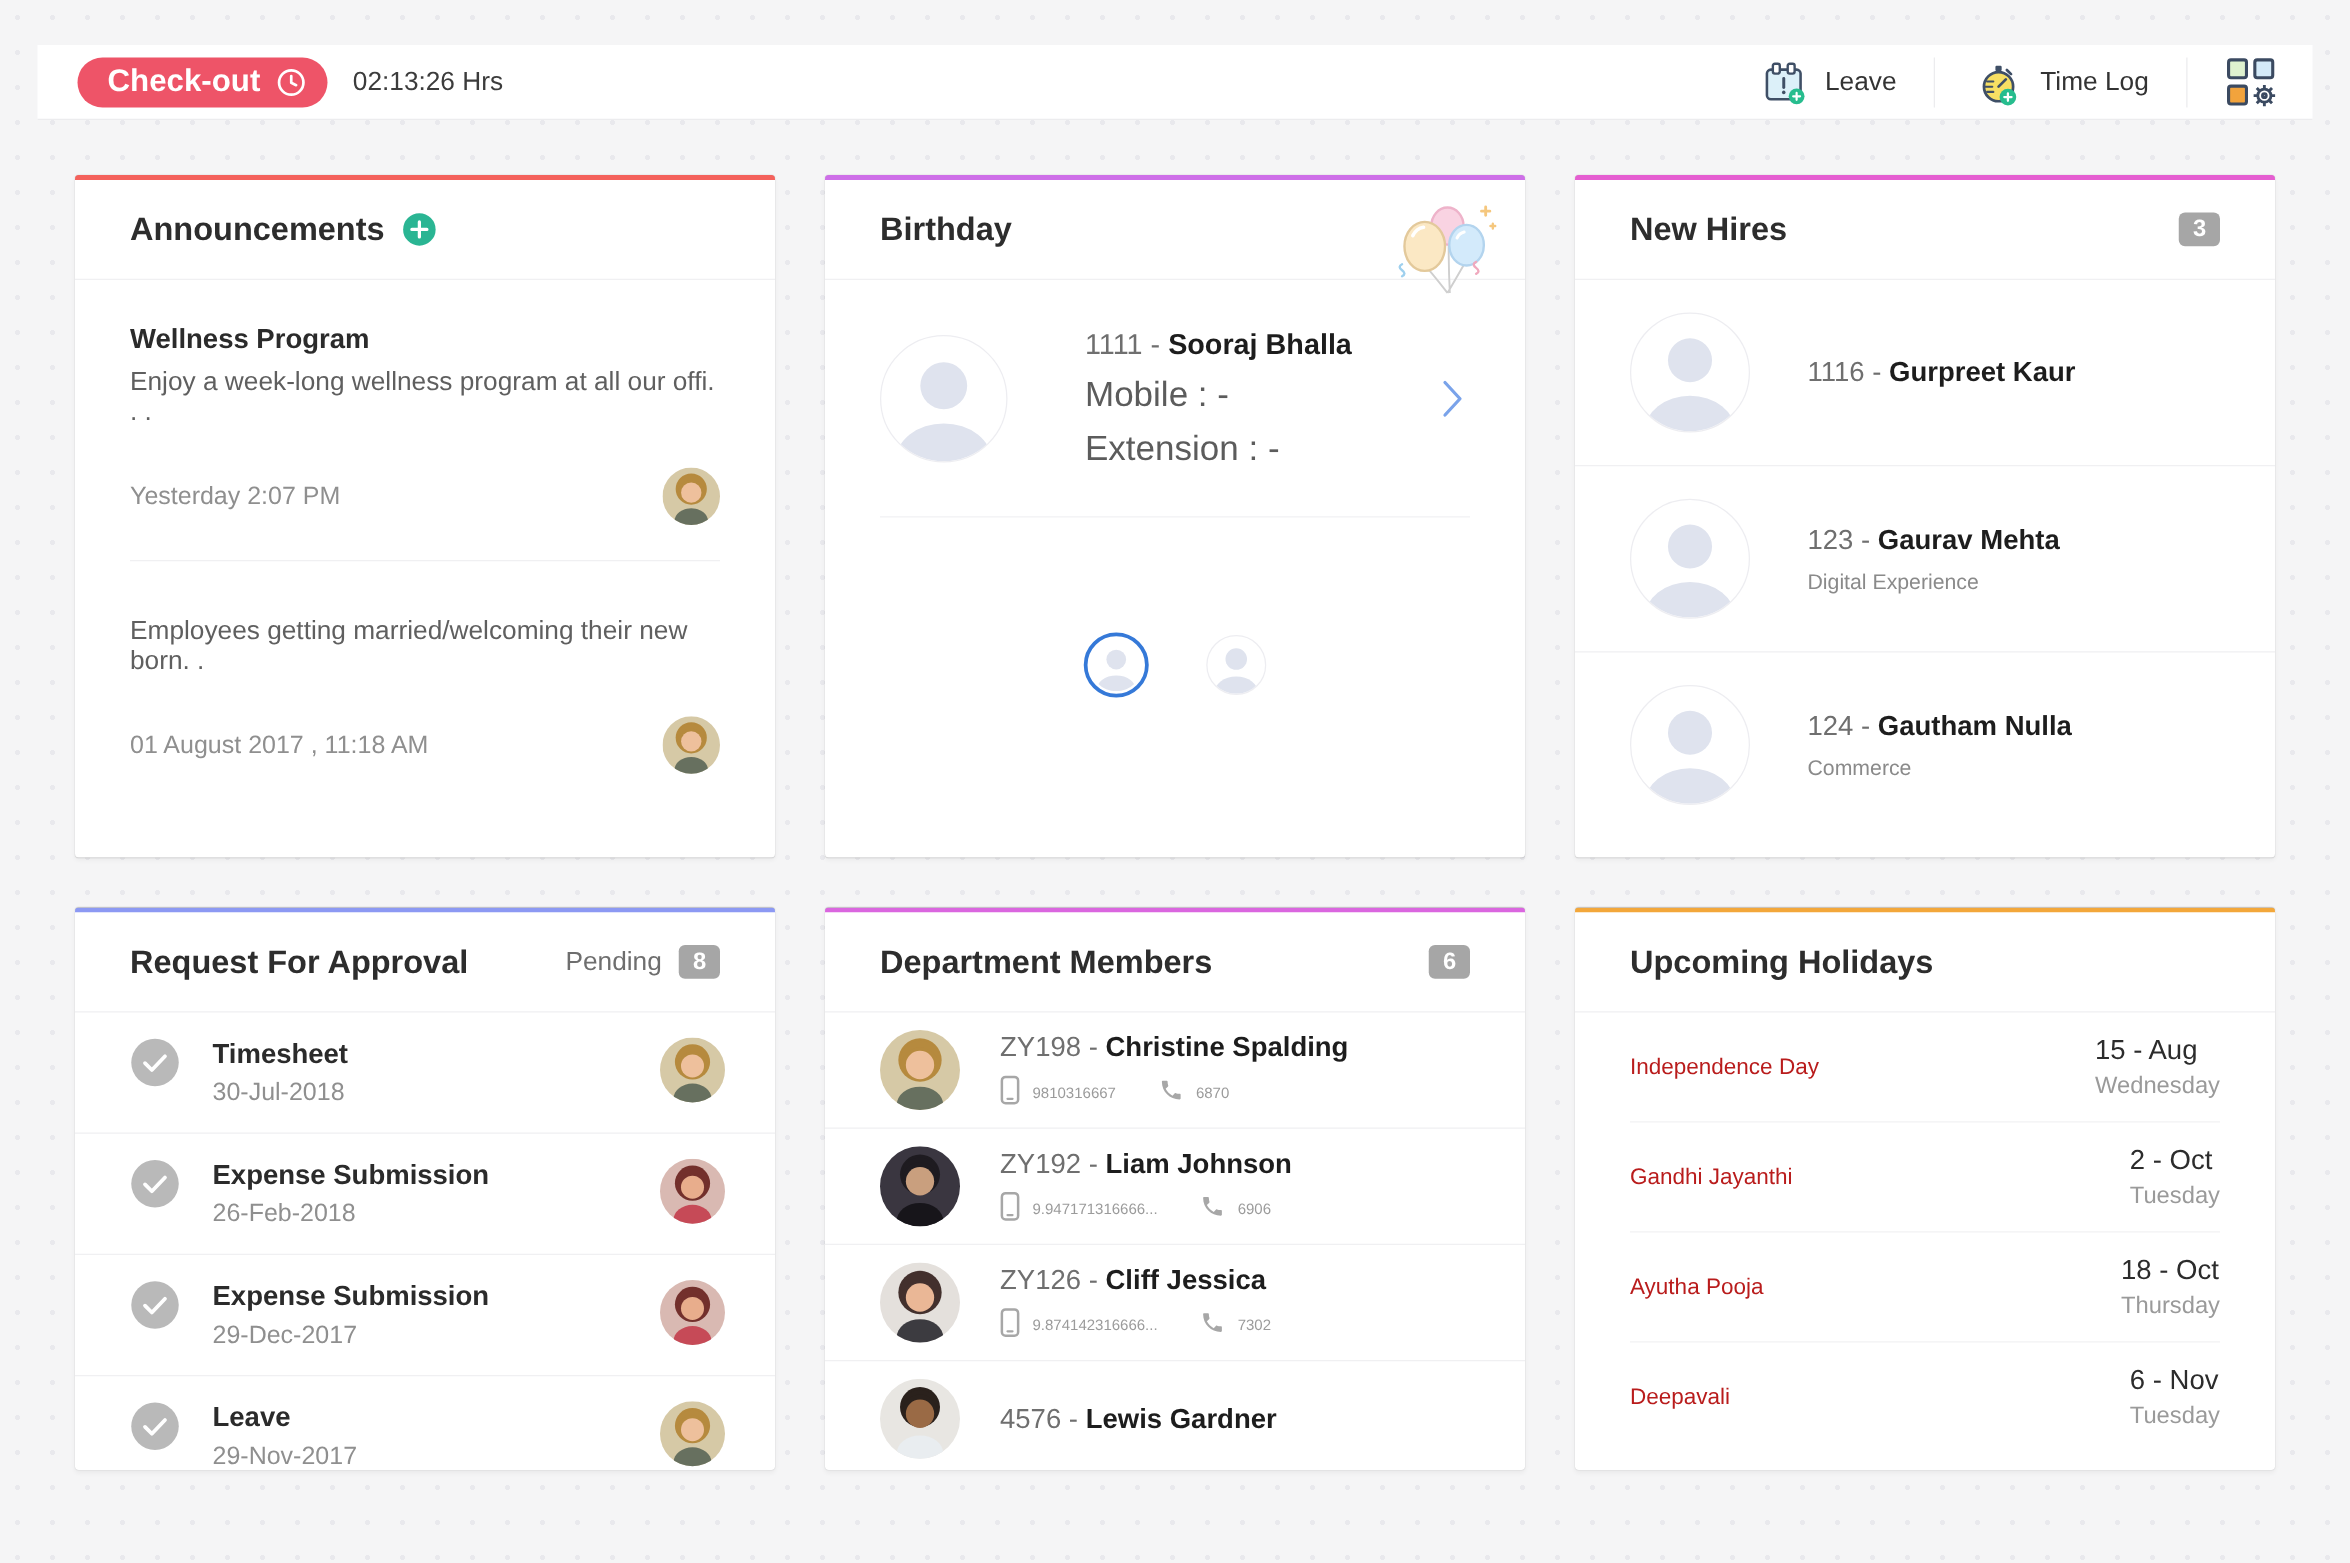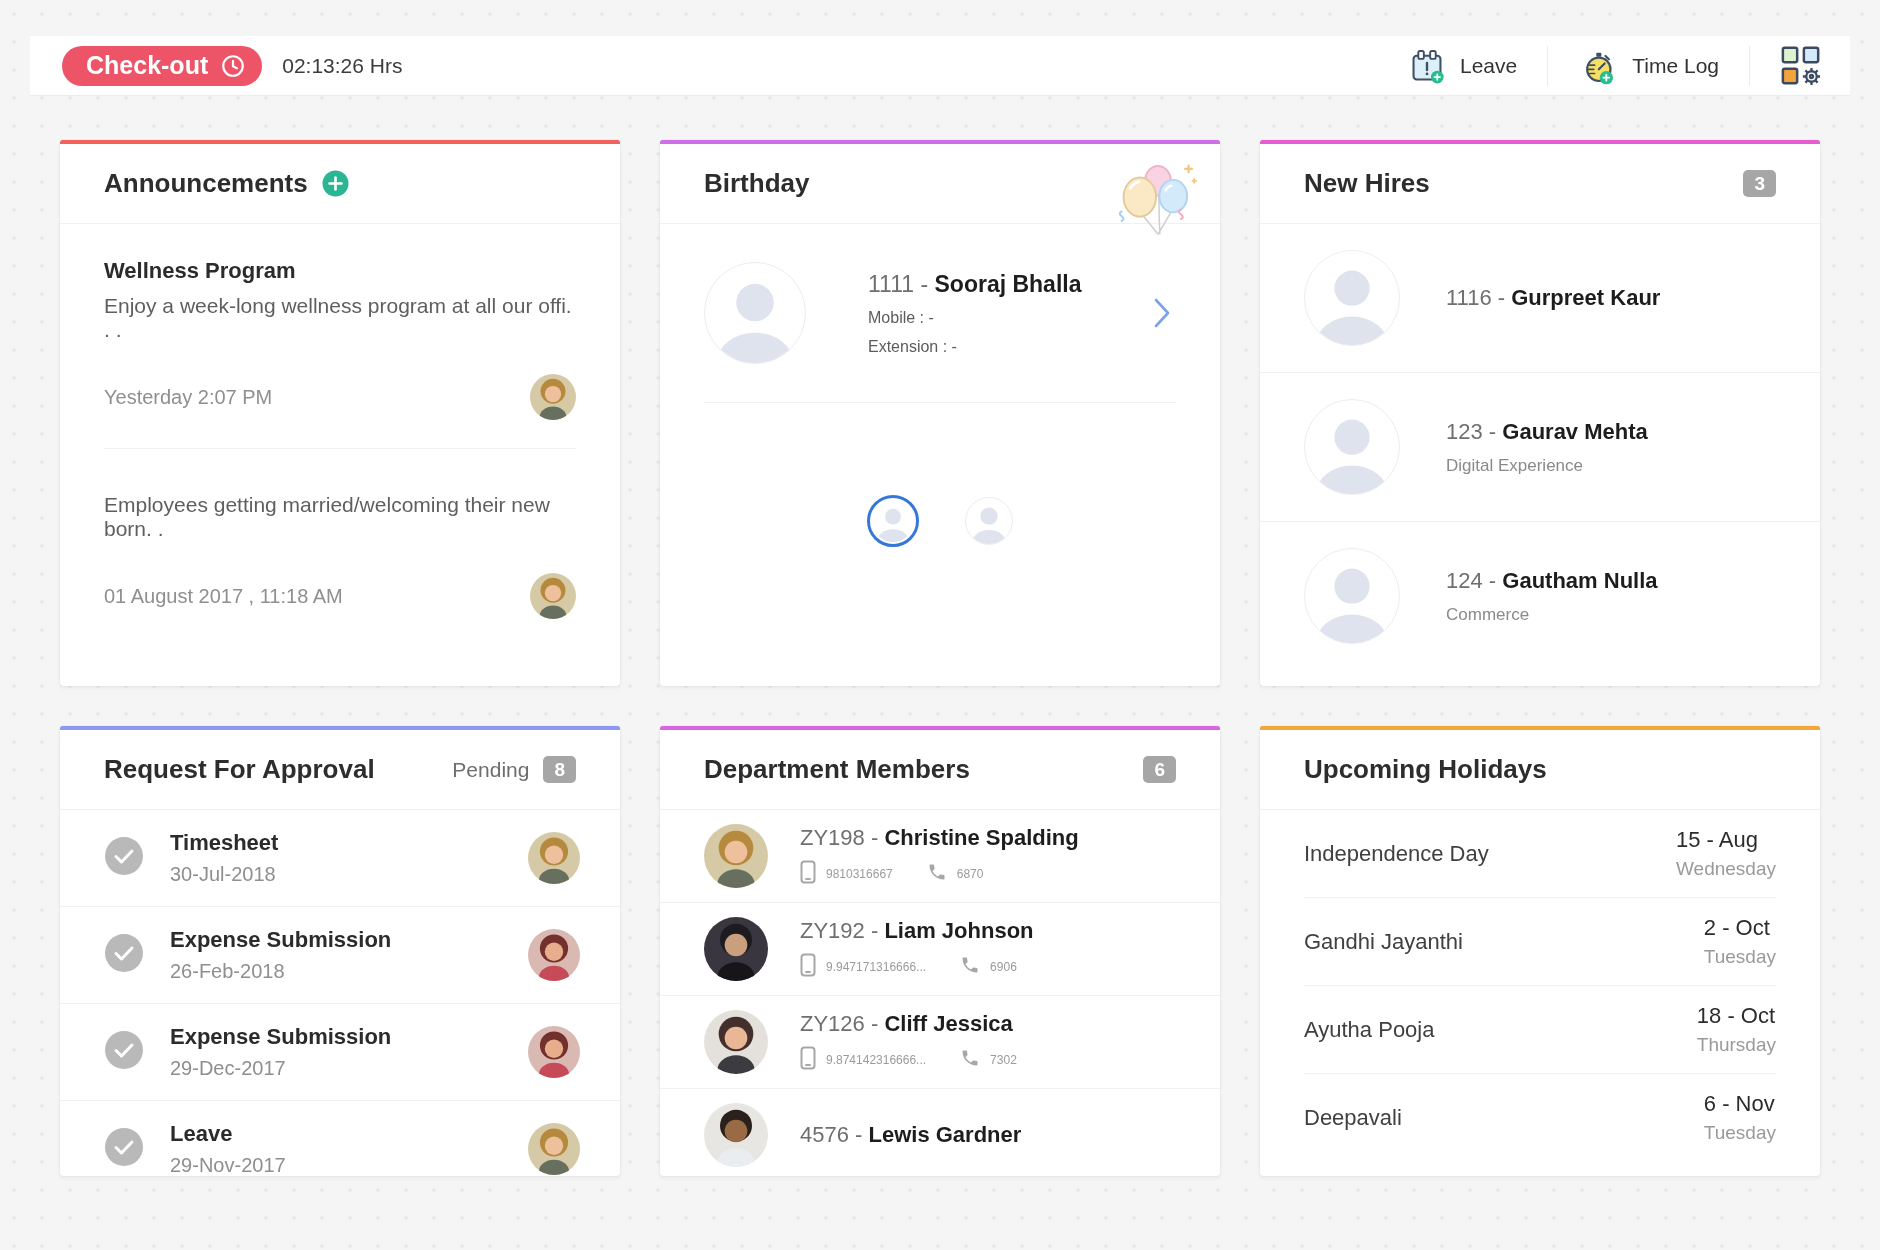--- a/index.html
+++ b/index.html
@@ -73,52 +73,52 @@
   .ann-foot { margin-top:32px; display:flex; align-items:center; justify-content:space-between; }
   .ann-time { font-size:20px; color:#8f8f8f; }
 
   
   .bday-balloons { position:absolute; top:12px; right:20px; }
   .bday-row { margin:0 44px; padding:38px 0; display:flex; align-items:center; border-bottom:1px solid #f1f1f4; }
   .bday-info { margin-left:62px; }
   .id-txt { color:#6f6f6f; }
   .name-txt { font-weight:bold; color:#1d1d1d; }
   .bday-name { font-size:23px; }
-  .bday-line { font-size:16px; color:#5c5c5c; margin-top:11px; }
+  .bday-line { font-size:28px; color:#5c5c5c; margin-top:11px; }
   .bday-chevron { margin-left:auto; background:none; border:none; cursor:pointer; display:flex; padding:4px; }
   .bday-carousel { margin-top:92px; display:flex; justify-content:center; align-items:center; gap:46px; }
   .thumb-ring { border:3px solid #3579d8; border-radius:50%; padding:2px; cursor:pointer; }
   .thumb-plain { cursor:pointer; }
 
   
   .nh-row { display:flex; align-items:center; gap:46px; padding:26px 44px; border-bottom:1px solid #f0f0f2; cursor:pointer; }
   .nh-row:last-child { border-bottom:none; }
   .nh-name { font-size:22px; }
   .nh-dept { font-size:17px; color:#8a8a8a; margin-top:11px; }
 
   
-  .app-row { display:flex; align-items:center; padding:20px 40px 20px 44px; border-bottom:1px solid #f0f0f2; cursor:pointer; }
+  .app-row { display:flex; align-items:flex-start; padding:20px 40px 20px 44px; border-bottom:1px solid #f0f0f2; cursor:pointer; }
   .app-row:last-child { border-bottom:none; }
   .app-info { margin-left:26px; }
   .app-type { font-size:22px; font-weight:bold; color:#2b2b2b; }
   .app-date { font-size:20px; color:#8f8f8f; margin-top:7px; }
   .app-av { margin-left:auto; }
 
   
   .dm-row { display:flex; align-items:center; padding:14px 40px 14px 44px; border-bottom:1px solid #f0f0f2; cursor:pointer; }
   .dm-row:last-child { border-bottom:none; }
   .dm-info { margin-left:32px; }
   .dm-name { font-size:22px; }
   .dm-phones { display:flex; align-items:center; gap:10px; margin-top:9px; font-size:12px; color:#9b9b9b; }
   .dm-gap { width:14px; }
 
   
   .hol-row { margin:0 44px; padding:17px 0; display:flex; align-items:center; justify-content:space-between; border-bottom:1px solid #f2f2f4; }
   .hol-row:last-child { border-bottom:none; }
-  .hol-name { font-size:22px; color:#404040; }
+  .hol-name { font-size:18px; color:#b91c1c; }
   .hol-right { text-align:left; }
   .hol-date { font-size:22px; color:#2c2c2c; }
   .hol-day { font-size:19px; color:#9a9a9a; margin-top:5px; }
 </style>
 </head>
 <body>
 
 <header class="topbar">
   <button class="checkout-btn">
     <span>Check-out</span>

